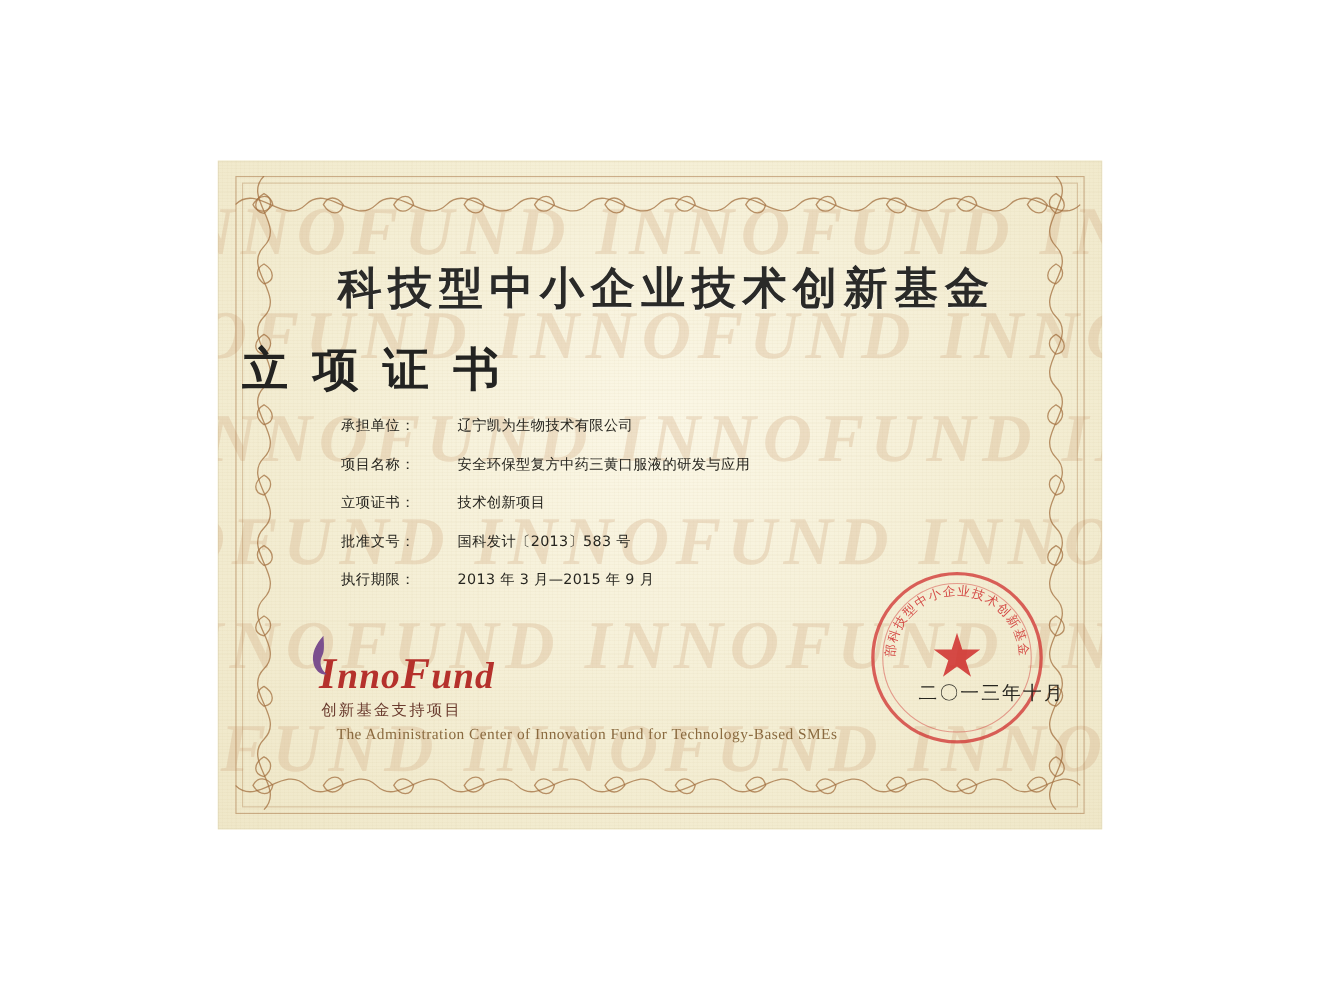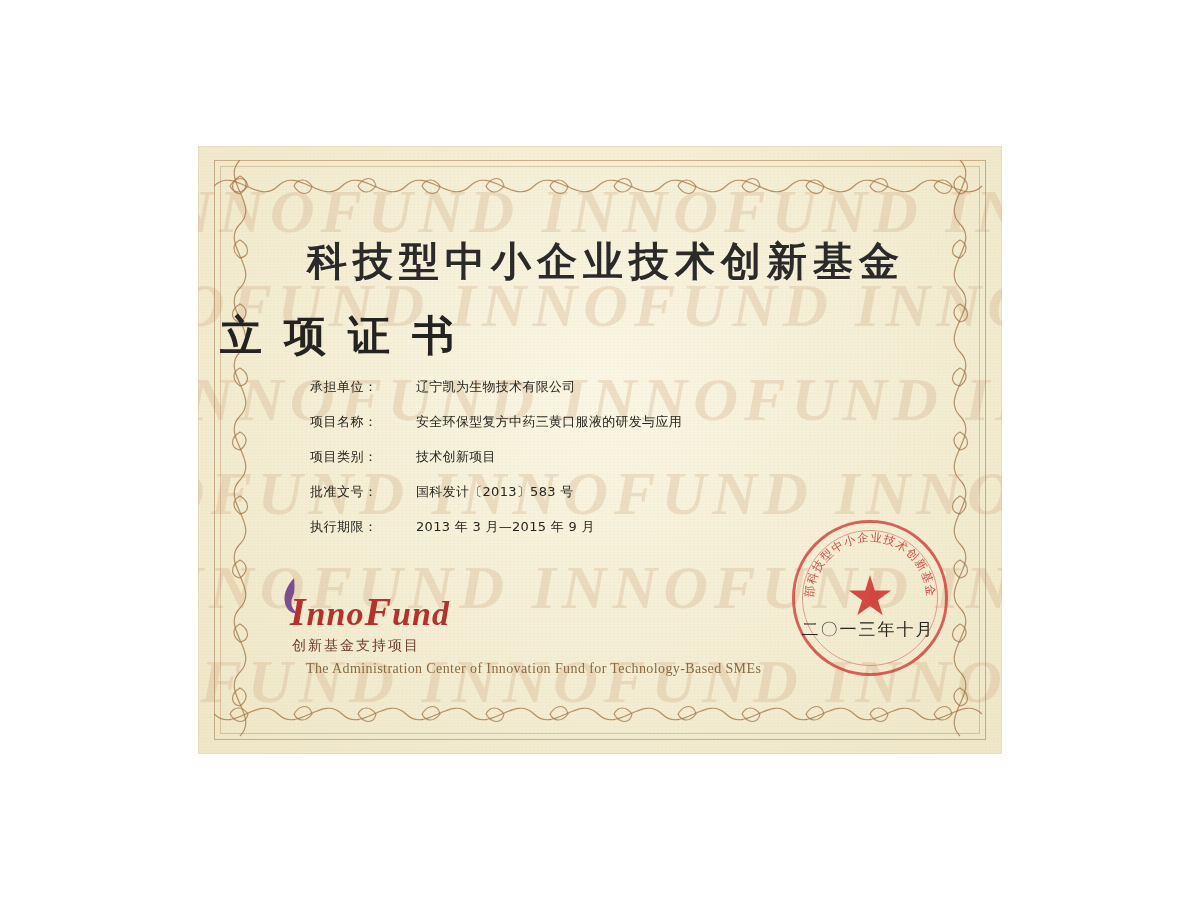--- a/index.html
+++ b/index.html
@@ -217,21 +217,21 @@
     clip-path: polygon(50% 0%, 61% 35%, 98% 35%, 68% 57%, 79% 91%, 50% 70%, 21% 91%, 32% 57%, 2% 35%, 39% 35%);
   }
   .seal svg { position: absolute; inset: 0; }
 
   
   .seal-date {
     position: absolute;
     left: 570px;
     top: 472px;
     width: 200px;
-    text-align: center;
+    text-align: right;
     font-family: "DejaVu Sans", "Liberation Sans", sans-serif;
     font-size: 17px;
     letter-spacing: 2px;
     color: #26251f;
   }
 </style>
 </head>
 <body>
 
 <div id="stage">
@@ -288,21 +288,21 @@
         <span class="field-label">承担单位：</span>
         <span class="field-value">辽宁凯为生物技术有限公司</span>
       </div>
 
       <div class="field-row">
         <span class="field-label">项目名称：</span>
         <span class="field-value">安全环保型复方中药三黄口服液的研发与应用</span>
       </div>
 
       <div class="field-row">
-        <span class="field-label">项目类别：</span>
+        <span class="field-label">立项证书：</span>
         <span class="field-value">技术创新项目</span>
       </div>
 
 
       <div class="field-row">
         <span class="field-label">批准文号：</span>
         <span class="field-value">国科发计〔2013〕583 号</span>
       </div>
 
       <div class="field-row">

